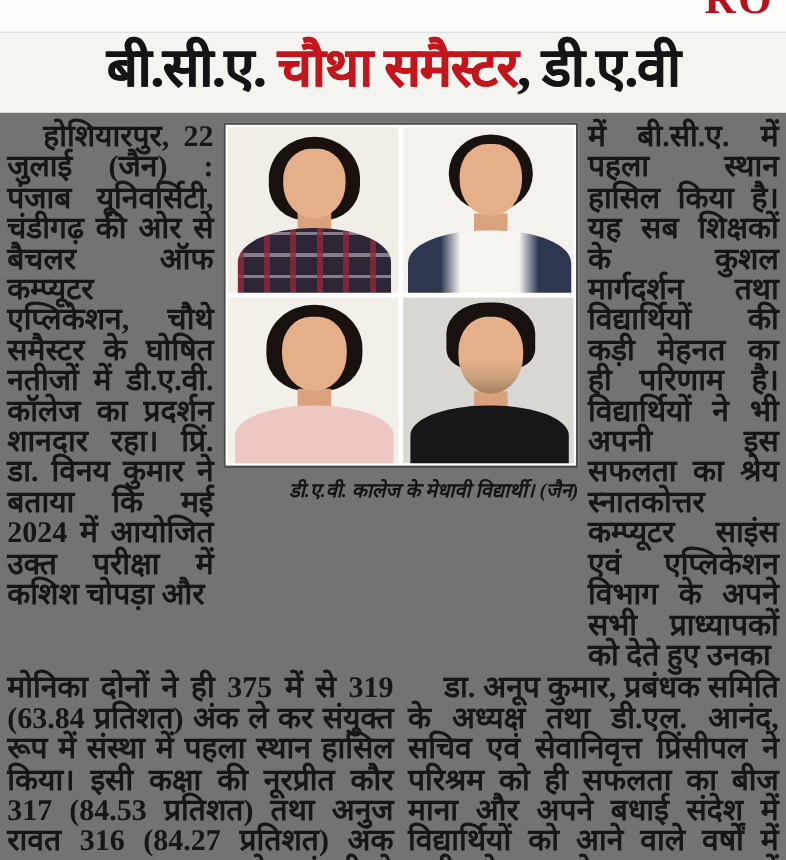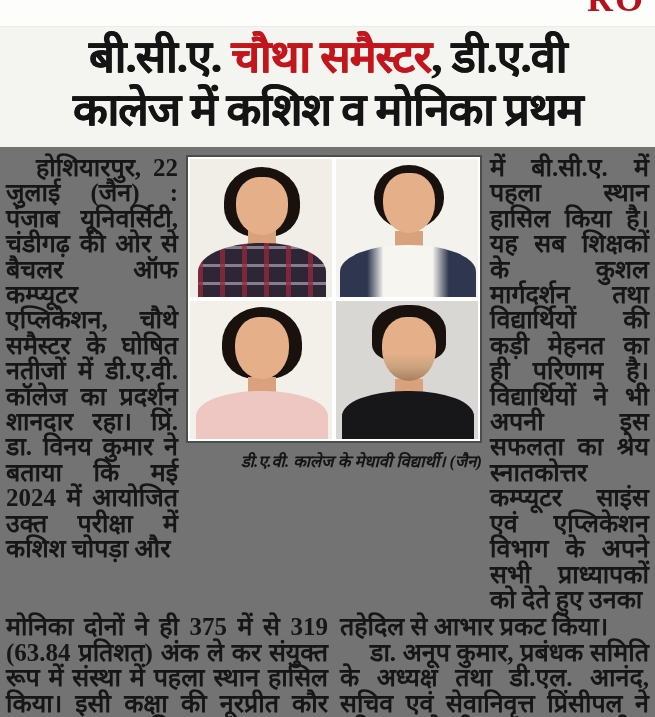--- a/index.html
+++ b/index.html
@@ -102,21 +102,20 @@
 <body>
 
 <div class="page">
 
   <div class="topstrip">
     <span class="masthead-frag">RO</span>
   </div>
 
   <div class="headline">
     <div class="hl-line"><span>बी.सी.ए. </span><span class="hl-red">चौथा समैस्टर</span><span>, डी.ए.वी</span></div>
-    <div class="hl-line">कालेज में कशिश व मोनिका प्रथम</div>
   </div>
 
   <div class="main">
 
     <div class="colL body-text indent">होशियारपुर, 22 जुलाई (जैन) : पंजाब यूनिवर्सिटी, चंडीगढ़ की ओर से बैचलर ऑफ कम्प्यूटर एप्लिकेशन, चौथे समैस्टर के घोषित नतीजों में डी.ए.वी. कॉलेज का प्रदर्शन शानदार रहा। प्रिं. डा. विनय कुमार ने बताया कि मई 2024 में आयोजित उक्त परीक्षा में कशिश चोपड़ा और</div>
 
     <div class="photo-wrap">
       <div class="photo-grid">
         <div class="photo p1">
           <div class="hair"></div>
@@ -148,18 +147,17 @@
 
     <div class="colR body-text">में बी.सी.ए. में पहला स्थान हासिल किया है। यह सब शिक्षकों के कुशल मार्गदर्शन तथा विद्यार्थियों की कड़ी मेहनत का ही परिणाम है। विद्यार्थियों ने भी अपनी इस सफलता का श्रेय स्नातकोत्तर कम्प्यूटर साइंस एवं एप्लिकेशन विभाग के अपने सभी प्राध्यापकों को देते हुए उनका</div>
 
   </div>
 
   <div class="bottom">
     <div class="bcolL">
       <div class="body-text">मोनिका दोनों ने ही 375 में से 319 (63.84 प्रतिशत) अंक ले कर संयुक्त रूप में संस्था में पहला स्थान हासिल किया। इसी कक्षा की नूरप्रीत कौर 317 (84.53 प्रतिशत) तथा अनुज रावत 316 (84.27 प्रतिशत) अंक प्राप्त कर क्रमश: दूसरे एवं तीसरे स्थान पर रहे।</div>
     </div>
     <div class="bcolR">
-      <div class="body-text">तहेदिल से आभार प्रकट किया।</div>
       <div class="body-text indent">डा. अनूप कुमार, प्रबंधक समिति के अध्यक्ष तथा डी.एल. आनंद, सचिव एवं सेवानिवृत्त प्रिंसीपल ने परिश्रम को ही सफलता का बीज माना और अपने बधाई संदेश में विद्यार्थियों को आने वाले वर्षों में कड़ी मेहनत से हर मुकाम में सफलता हासिल करने तथा संस्था को गौरवान्वित करने का आशीर्वाद दिया।</div>
     </div>
   </div>
 
 </div>
 
 </body></html>

